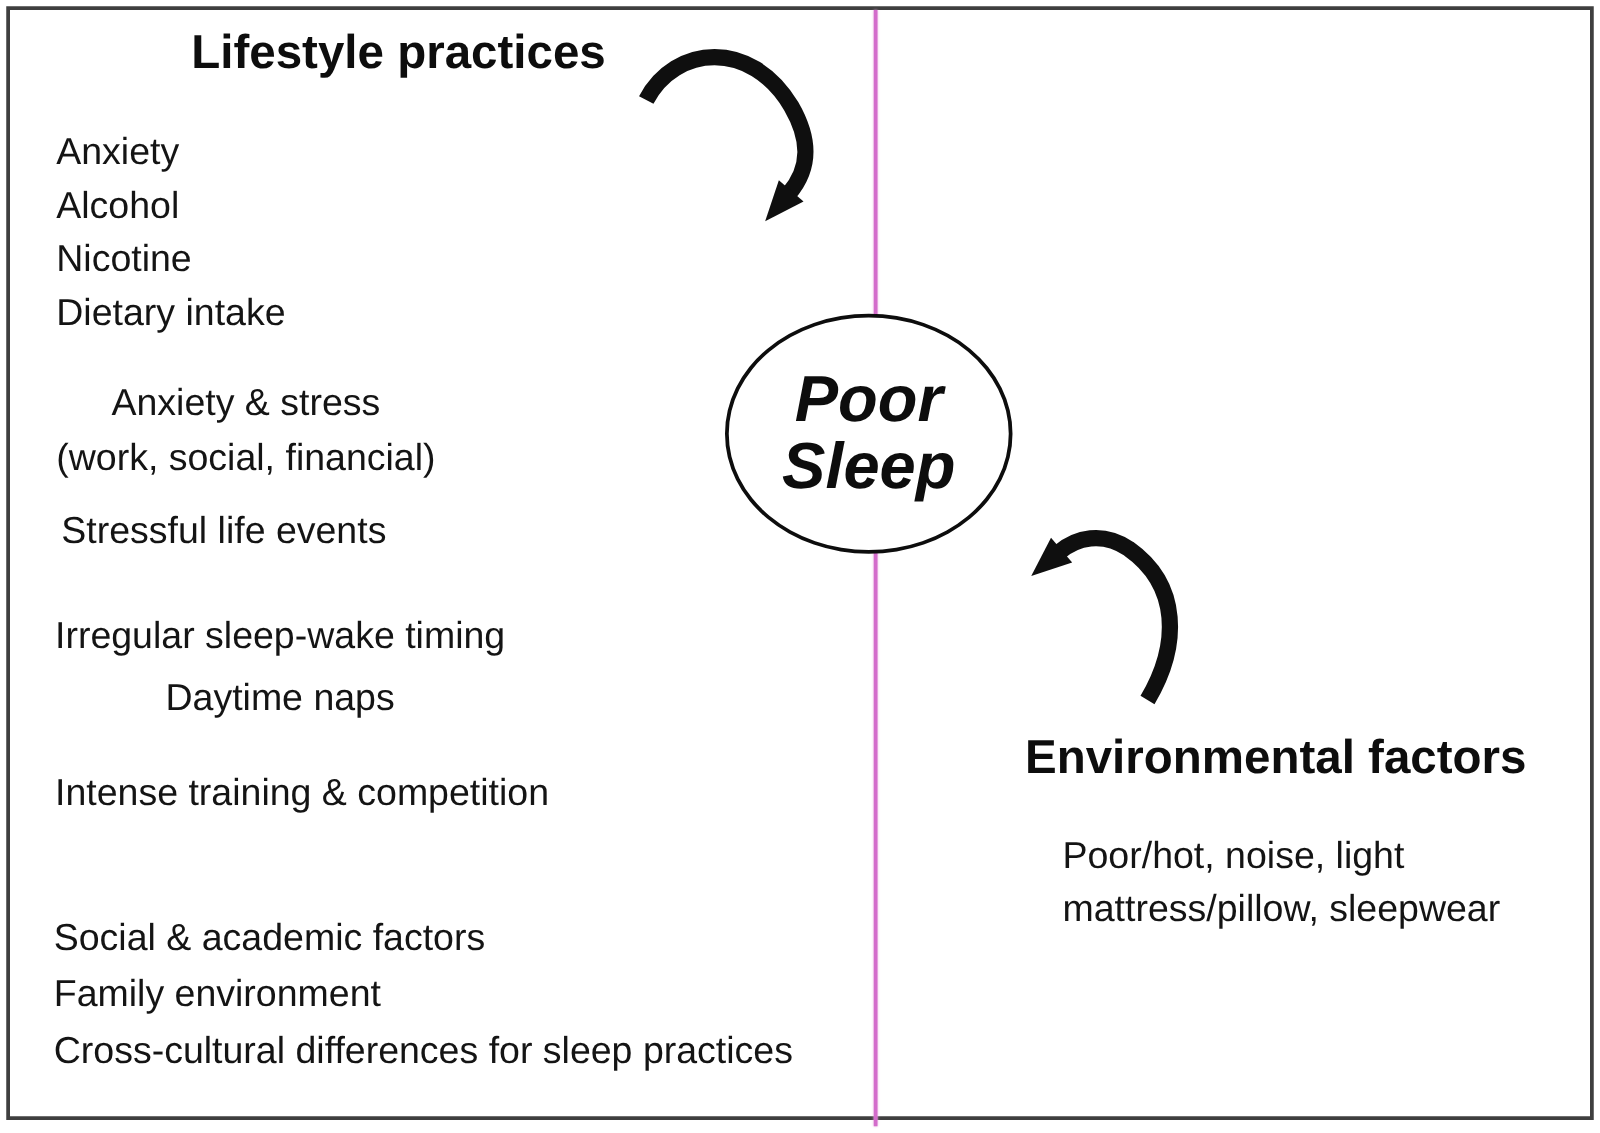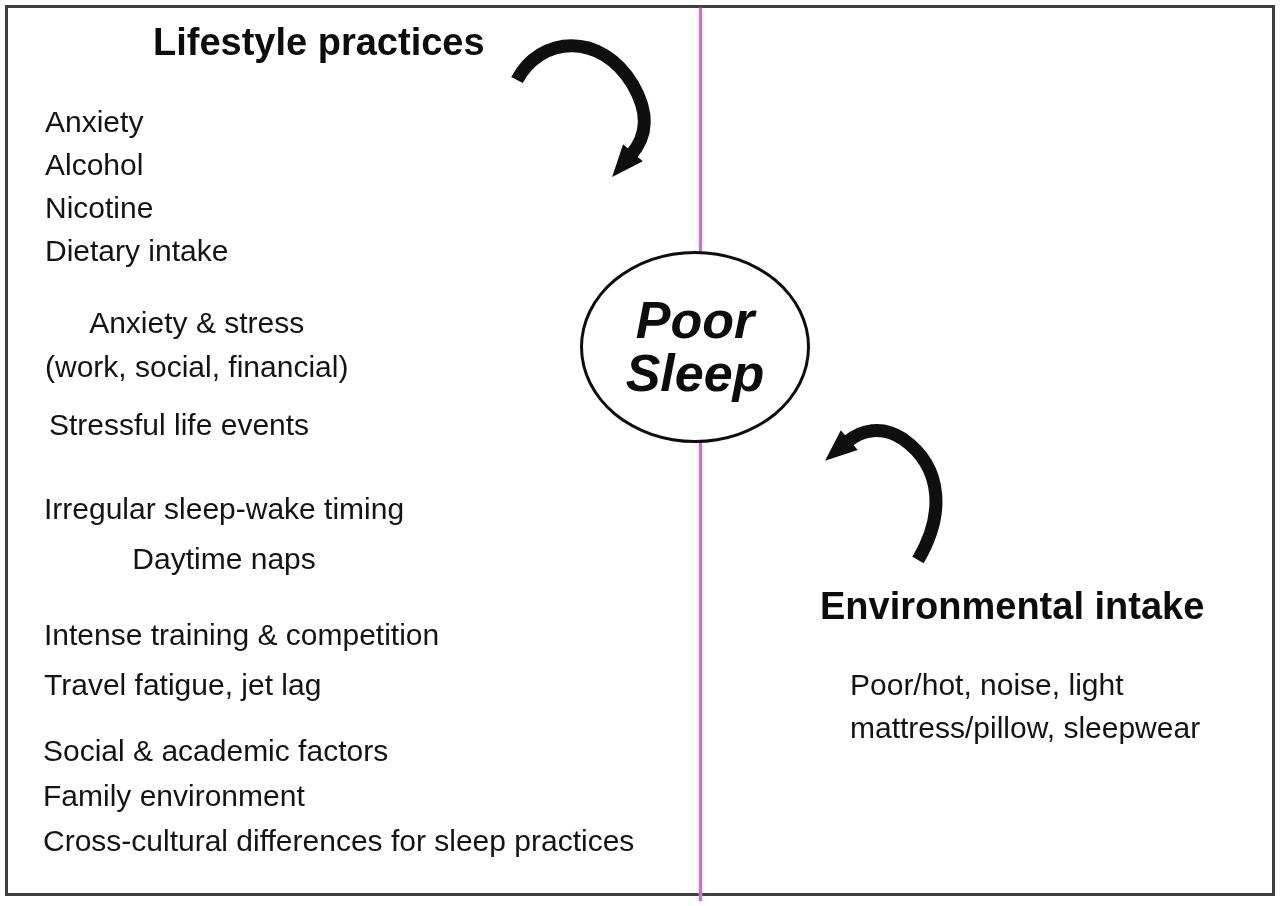--- a/index.html
+++ b/index.html
@@ -112,21 +112,21 @@
     <path d="M 918 560 C 944 516, 944 468, 903 439 C 882 425, 861 430, 847 442" fill="none" stroke="#0f0f0f" stroke-width="13" marker-end="url(#ah)"></path>
   </svg>
 
   <div class="center-node">
     <span class="node-line">Poor</span>
     <span class="node-line">Sleep</span>
   </div>
 
   <div class="heading" id="heading-left">Lifestyle practices</div>
 
-  <div class="heading" id="heading-right">Environmental intake</div>
+  <div class="heading" id="heading-right">Environmental factors</div>
 
   <div class="group" id="g0">
       <div class="li">Anxiety</div>
       <div class="li">Alcohol</div>
       <div class="li">Nicotine</div>
       <div class="li">Dietary intake</div>
     </div>
 
   <div class="group" id="g1">
       <div class="li">Anxiety &amp; stress</div>
@@ -137,21 +137,20 @@
       <div class="li">Stressful life events</div>
     </div>
 
   <div class="group" id="g3">
       <div class="li">Irregular sleep-wake timing</div>
       <div class="li">Daytime naps</div>
     </div>
 
   <div class="group" id="g4">
       <div class="li">Intense training &amp; competition</div>
-      <div class="li">Travel fatigue, jet lag</div>
     </div>
 
   <div class="group" id="g5">
       <div class="li">Social &amp; academic factors</div>
       <div class="li">Family environment</div>
       <div class="li">Cross-cultural differences for sleep practices</div>
     </div>
 
   <div class="group" id="gr0">
       <div class="li">Poor/hot, noise, light</div>

